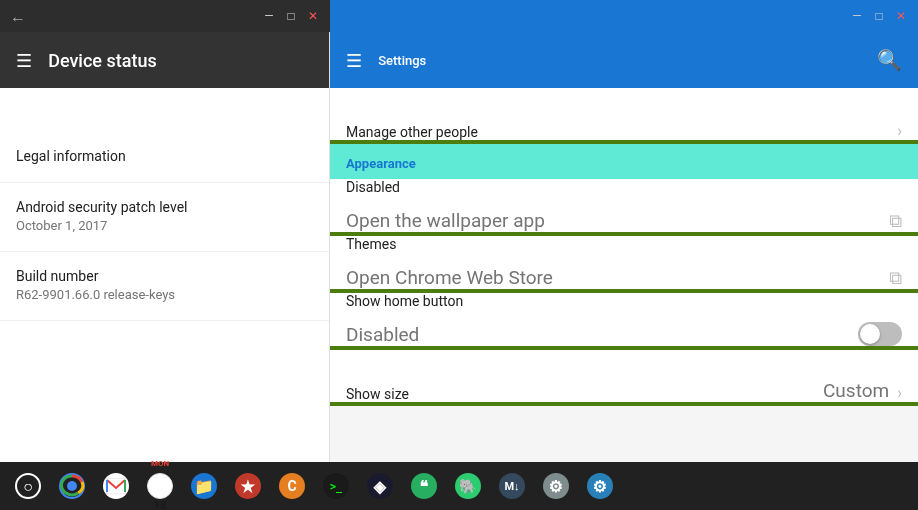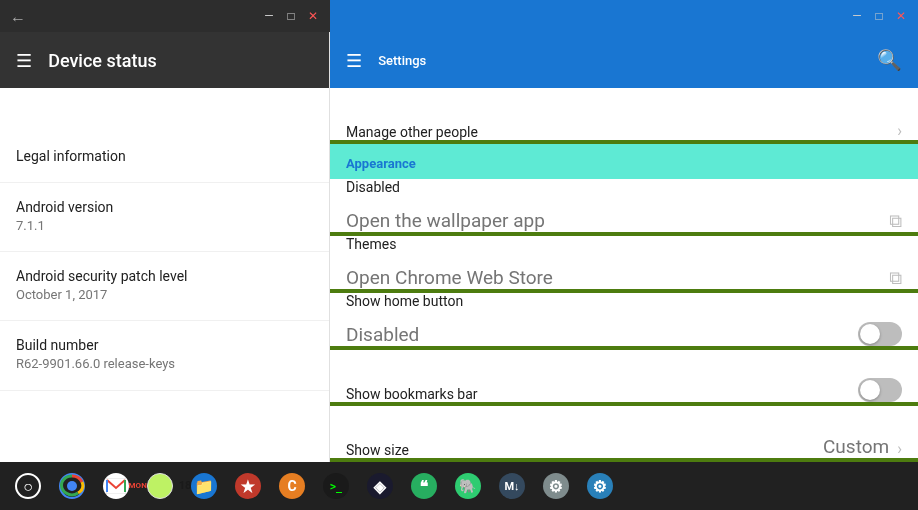--- a/index.html
+++ b/index.html
@@ -252,24 +252,20 @@
     <div class="left-header">
       <span class="hamburger-icon">☰</span>
       <span class="left-title">Device status</span>
     </div>
     <div class="left-content">
 
       <div class="left-item">
         <div class="left-item-title">Legal information</div>
       </div>
 
-      <div class="left-item">
-        <div class="left-item-title">Android version</div>
-        <div class="left-item-value">7.1.1</div>
-      </div>
 
       <div class="left-item">
         <div class="left-item-title">Android security patch level</div>
         <div class="left-item-value">October 1, 2017</div>
       </div>
 
 
       <div class="left-item">
         <div class="left-item-title">Build number</div>
         <div class="left-item-value">R62-9901.66.0 release-keys</div>
@@ -317,28 +313,20 @@
       <div class="settings-row">
         <div class="settings-row-content">
           <div class="settings-row-title">Show home button</div>
           <div class="settings-row-sub">Disabled</div>
         </div>
         <div class="toggle">
           <div class="toggle-knob"></div>
         </div>
       </div>
 
-      <div class="settings-row">
-        <div class="settings-row-content">
-          <div class="settings-row-title">Show bookmarks bar</div>
-        </div>
-        <div class="toggle">
-          <div class="toggle-knob"></div>
-        </div>
-      </div>
 
       <div class="settings-row">
         <div class="settings-row-content">
           <div class="settings-row-title">Show size</div>
         </div>
         <span class="settings-row-sub" style="margin-right:8px;">Custom</span>
         <span class="row-arrow">›</span>
       </div>
 
     </div>
@@ -369,21 +357,21 @@
       <svg width="20" height="16" viewBox="0 0 20 16">
         <rect width="20" height="16" rx="2" fill="#ffffff" stroke="#e0e0e0"></rect>
         <path d="M1 2 L10 10 L19 2" stroke="#EA4335" stroke-width="2" fill="none"></path>
         <path d="M1 2 L1 14" stroke="#4285F4" stroke-width="2"></path>
         <path d="M19 2 L19 14" stroke="#34A853" stroke-width="2"></path>
       </svg>
     </div>
   </div>
 
   <div class="taskbar-item">
-    <div class="taskbar-circle" style="background:#bef264; border:1px solid #e0e0e0; font-size:11px; font-weight:bold; color:#1a73e8; flex-direction:row;gap:32px;">
+    <div class="taskbar-circle" style="background:#ffffff; border:1px solid #e0e0e0; font-size:11px; font-weight:bold; color:#1a73e8; flex-direction:column;gap:32px;">
       <span style="font-size:8px; color:#EA4335; line-height:1;">MON</span>
       <span style="font-size:11px; color:#1a1a1a; line-height:1.1;">18</span>
     </div>
   </div>
 
   <div class="taskbar-item">
     <div class="taskbar-circle" style="background:#1976d2; color:#fff; font-size:16px;">📁</div>
   </div>
 
   <div class="taskbar-item">

